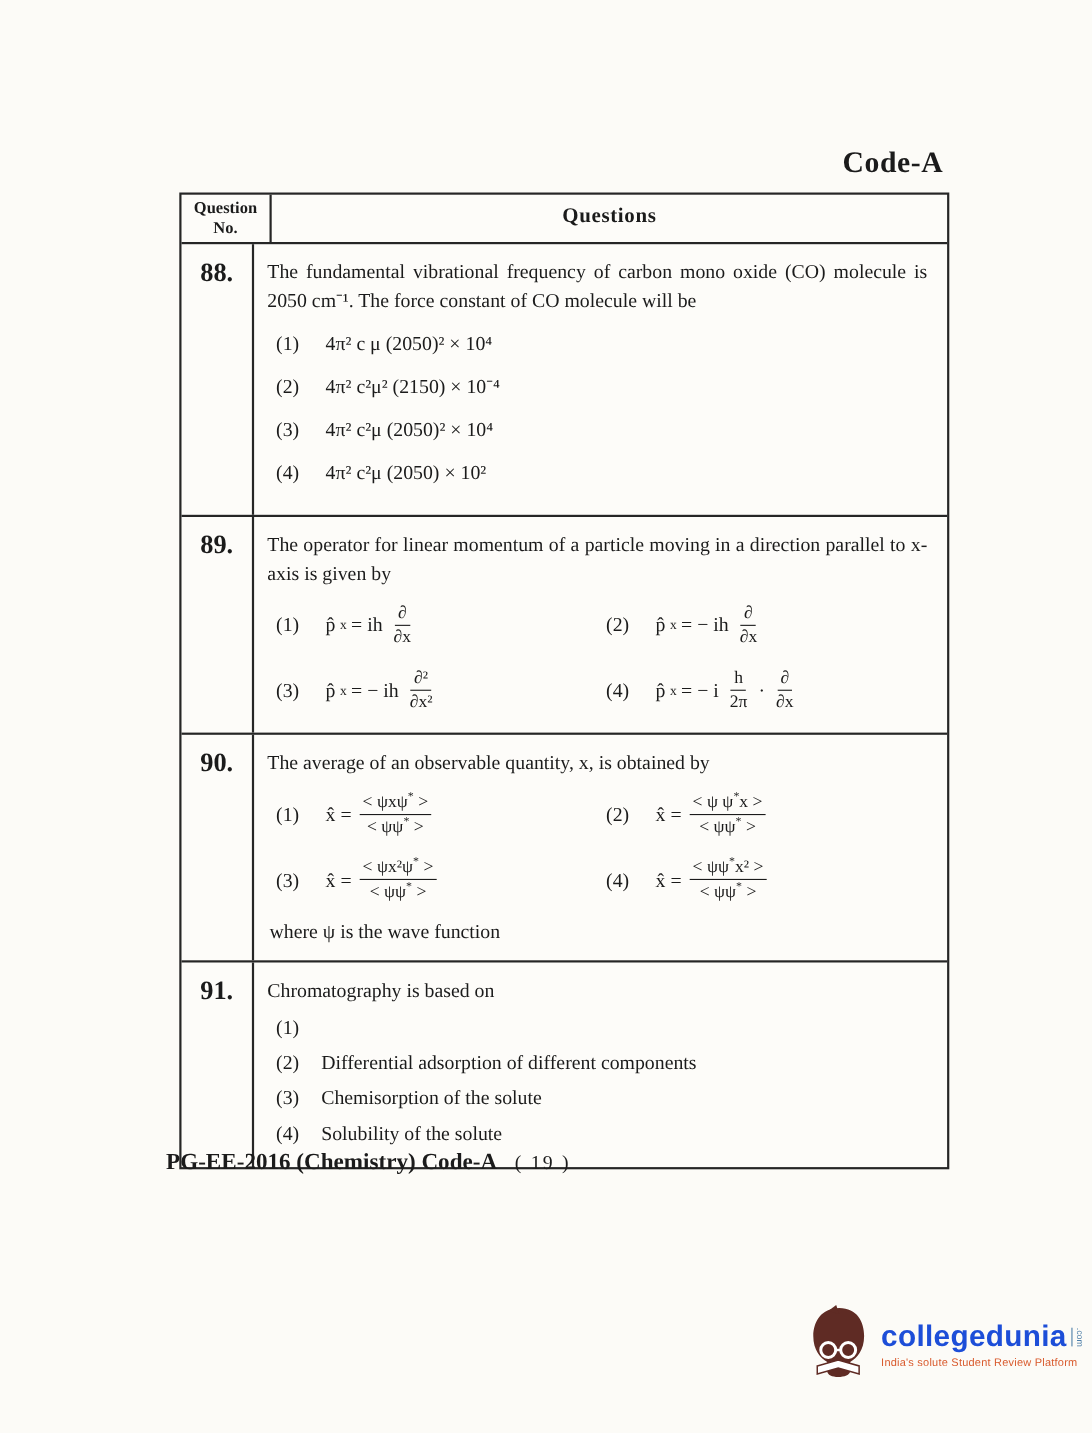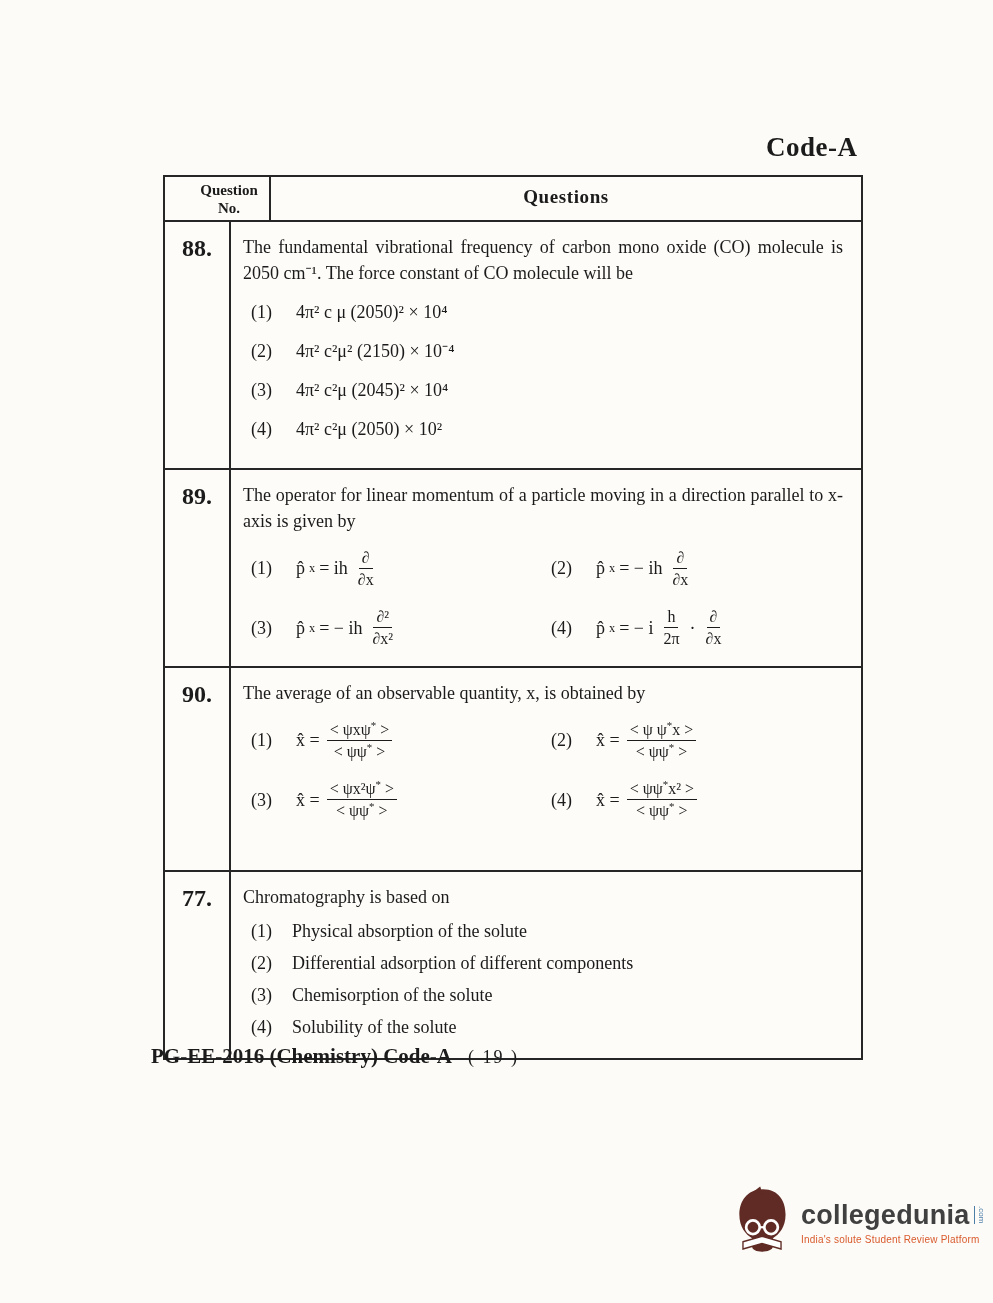--- a/index.html
+++ b/index.html
@@ -12,21 +12,21 @@
     position:absolute; top:132px; left:766px;
     font-size:27px; font-weight:bold; letter-spacing:0.5px;
   }
   .qtable {
     position:absolute; left:163px; top:175px; width:700px;
     border:2px solid #262626; box-sizing:border-box; background:#fdfcf9;
   }
   .thead { display:flex; border-bottom:2px solid #262626; }
   .th-no {
     width:82px; border-right:2px solid #262626; box-sizing:border-box;
-    text-align:center; font-weight:bold; font-size:15px; line-height:1.2; padding:4px 1px 3px;margin-left:24px;
+    text-align:center; font-weight:bold; font-size:15px; line-height:1.2; padding:4px 1px 3px;
   }
   .th-no span { display:block; }
   .th-q { flex:1; text-align:center; font-weight:bold; font-size:19px; letter-spacing:0.6px; padding:9px 0 6px; }
   .trow { display:flex; border-bottom:2px solid #262626; }
   .trow:last-child { border-bottom:none; }
   .td-no {
     width:66px; border-right:2px solid #262626; box-sizing:border-box;
     text-align:center; font-weight:bold; font-size:24px; padding-top:13px;
   }
   .td-q { flex:1; padding:12px 18px 12px 12px; font-size:18px; line-height:1.45; }
@@ -50,21 +50,21 @@
   .note { margin:14px 0 0 2px; }
   .row-88 { min-height:240px; }
   .row-89 { min-height:196px; }
   .row-90 { min-height:202px; }
   .row-91 { min-height:166px; }
   .footer { position:absolute; top:1044px; left:151px; font-size:21px; font-weight:bold; }
   .pageno { font-weight:normal; font-size:18px; margin-left:16px; letter-spacing:2px; }
   .logo { position:absolute; left:733px; top:1186px; display:flex; align-items:center; gap:10px; }
   .logo-text { display:flex; flex-direction:column; font-family:"Liberation Sans", sans-serif; }
   .brand-row { display:flex; align-items:center; }
-  .brand { font-size:27px; font-weight:600; color:#404040; letter-spacing:0.3px; }
+  .brand { font-size:27px; font-weight:600; color:#1d4ed8; letter-spacing:0.3px; }
   .brand-domain {
     writing-mode:vertical-rl; font-size:8px; color:#4d7ea8;
     border-left:1.5px solid #4d7ea8; margin-left:4px; padding-left:2px; line-height:1;
   }
   .tagline { font-size:10px; color:#d95b2e; margin-top:3px; letter-spacing:0.2px; }
 </style>
 </head>
 <body>
 
 <div class="page">
@@ -89,21 +89,21 @@
           <div class="opt">
             <span class="optlabel">(1)</span>
             <span class="optbody">4π² c μ (2050)² × 10⁴</span>
           </div>
           <div class="opt">
             <span class="optlabel">(2)</span>
             <span class="optbody">4π² c²μ² (2150) × 10⁻⁴</span>
           </div>
           <div class="opt">
             <span class="optlabel">(3)</span>
-            <span class="optbody">4π² c²μ (2045)² × 10⁴</span>
+            <span class="optbody">4π² c²μ (2050)² × 10⁴</span>
           </div>
           <div class="opt">
             <span class="optlabel">(4)</span>
             <span class="optbody">4π² c²μ (2050) × 10²</span>
           </div>
         </div>
       </div>
     </div>
 
     <div class="trow row-89">
@@ -173,31 +173,31 @@
                 </span></span>
           </div>
           <div class="opt">
             <span class="optlabel">(4)</span>
             <span class="optbody">x̂ = <span class="frac">
                   <span>&lt; ψψ<sup>*</sup>x² &gt;</span>
                   <span>&lt; ψψ<sup>*</sup> &gt;</span>
                 </span></span>
           </div>
         </div>
+        <p class="note">where ψ  is the wave function</p>
       </div>
     </div>
 
     <div class="trow row-91">
-      <div class="td-no">77.</div>
+      <div class="td-no">91.</div>
       <div class="td-q">
         <p class="qtext">Chromatography is based on</p>
         <div class="opts col-1 tight">
           <div class="opt">
             <span class="optlabel">(1)</span>
-            <span class="optbody">Physical absorption of the solute</span>
           </div>
           <div class="opt">
             <span class="optlabel">(2)</span>
             <span class="optbody">Differential adsorption of different components</span>
           </div>
           <div class="opt">
             <span class="optlabel">(3)</span>
             <span class="optbody">Chemisorption of the solute</span>
           </div>
           <div class="opt">

